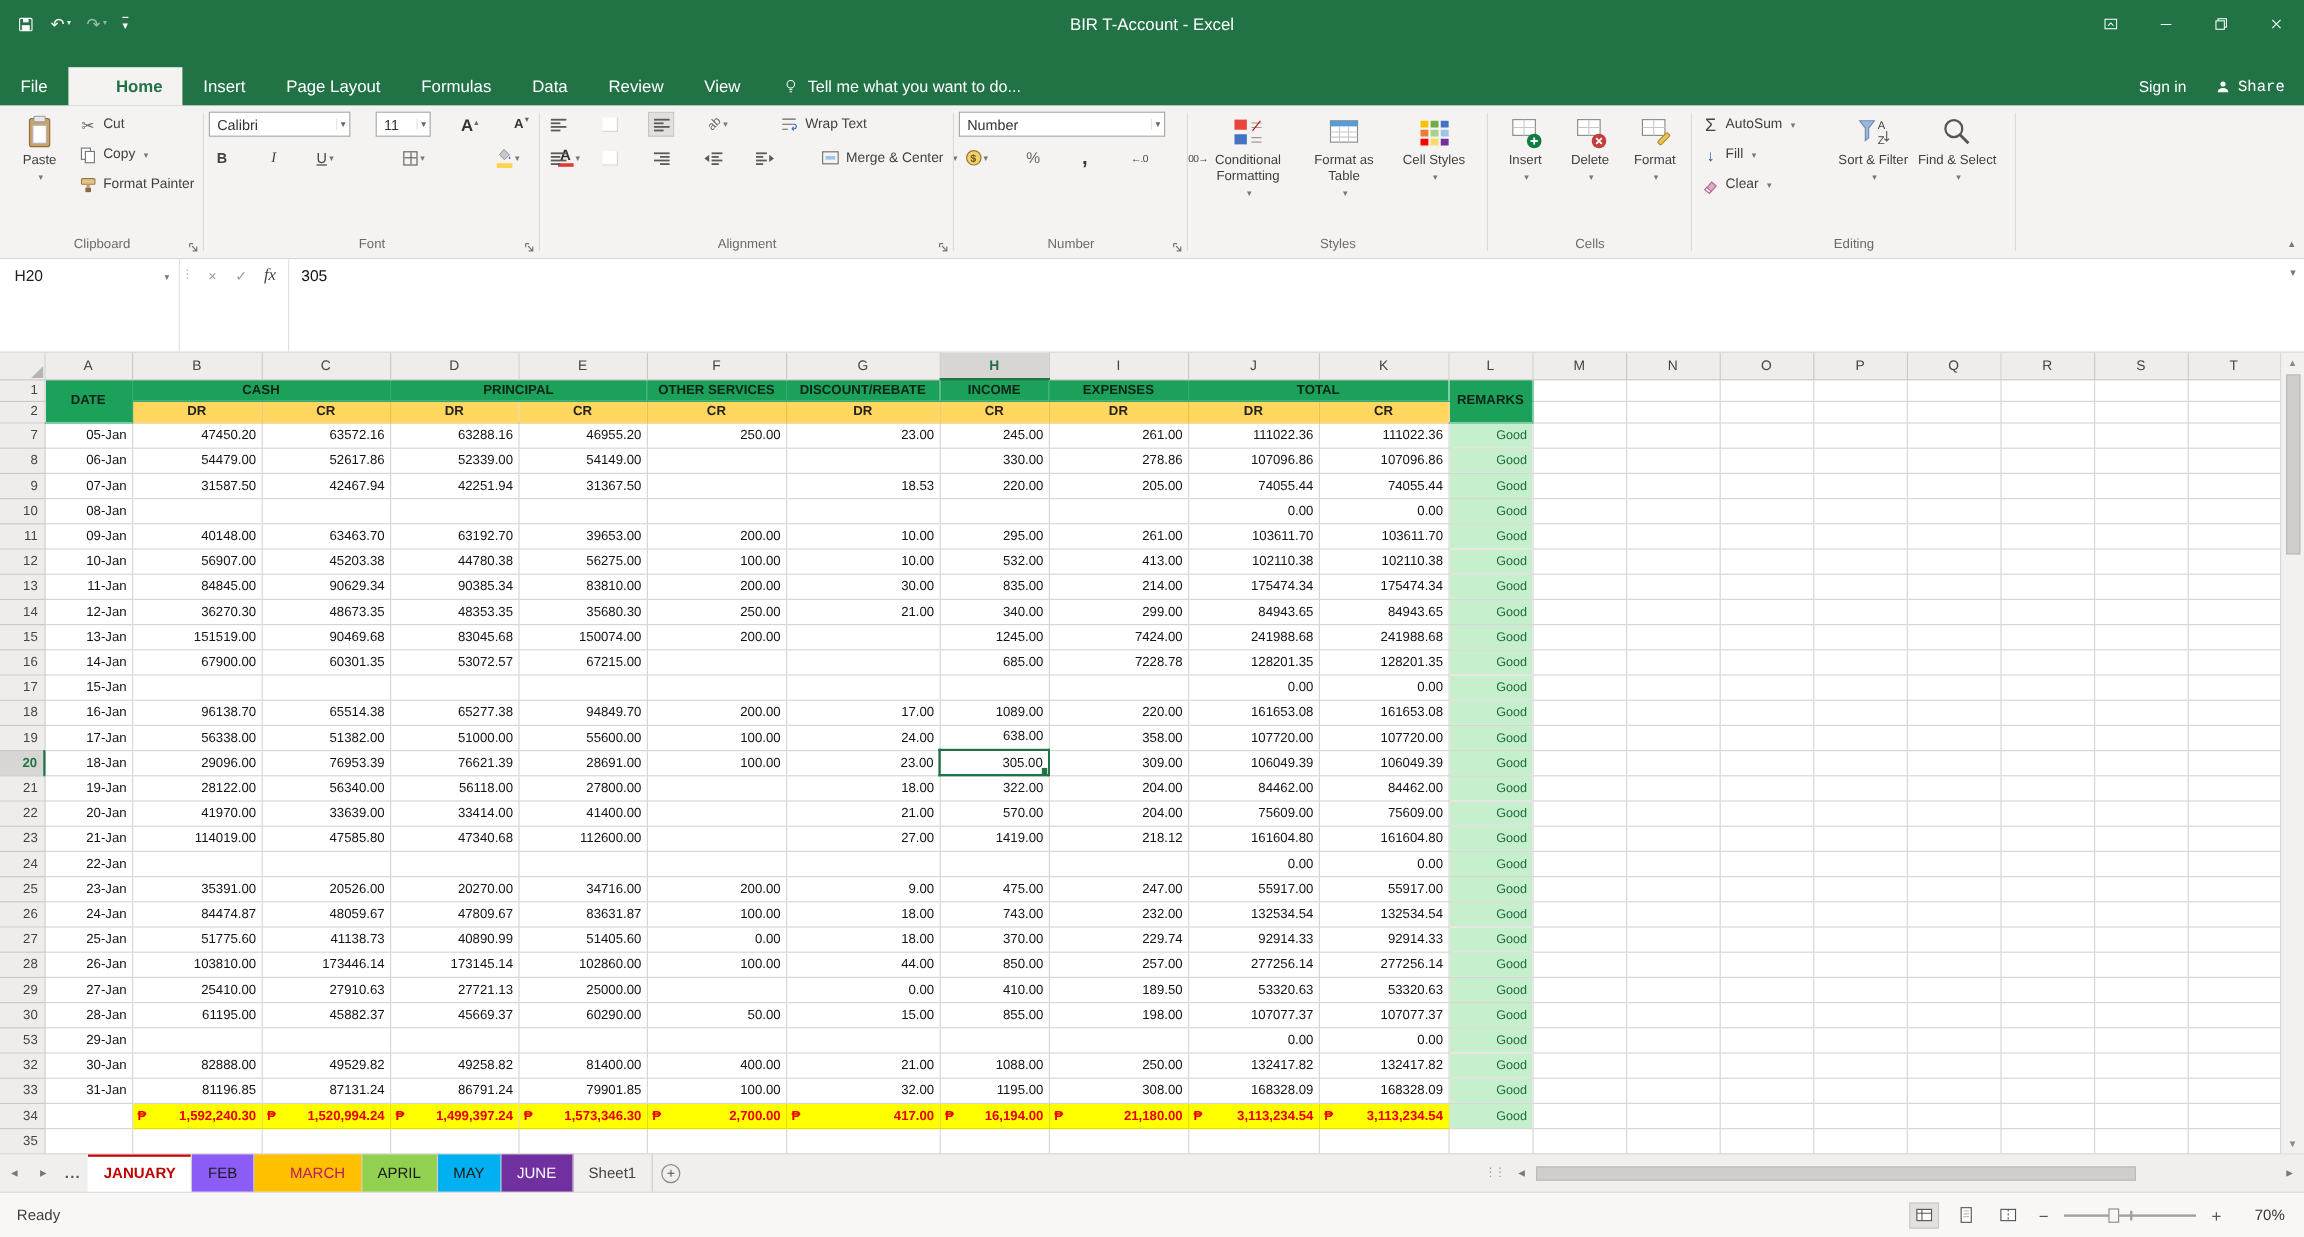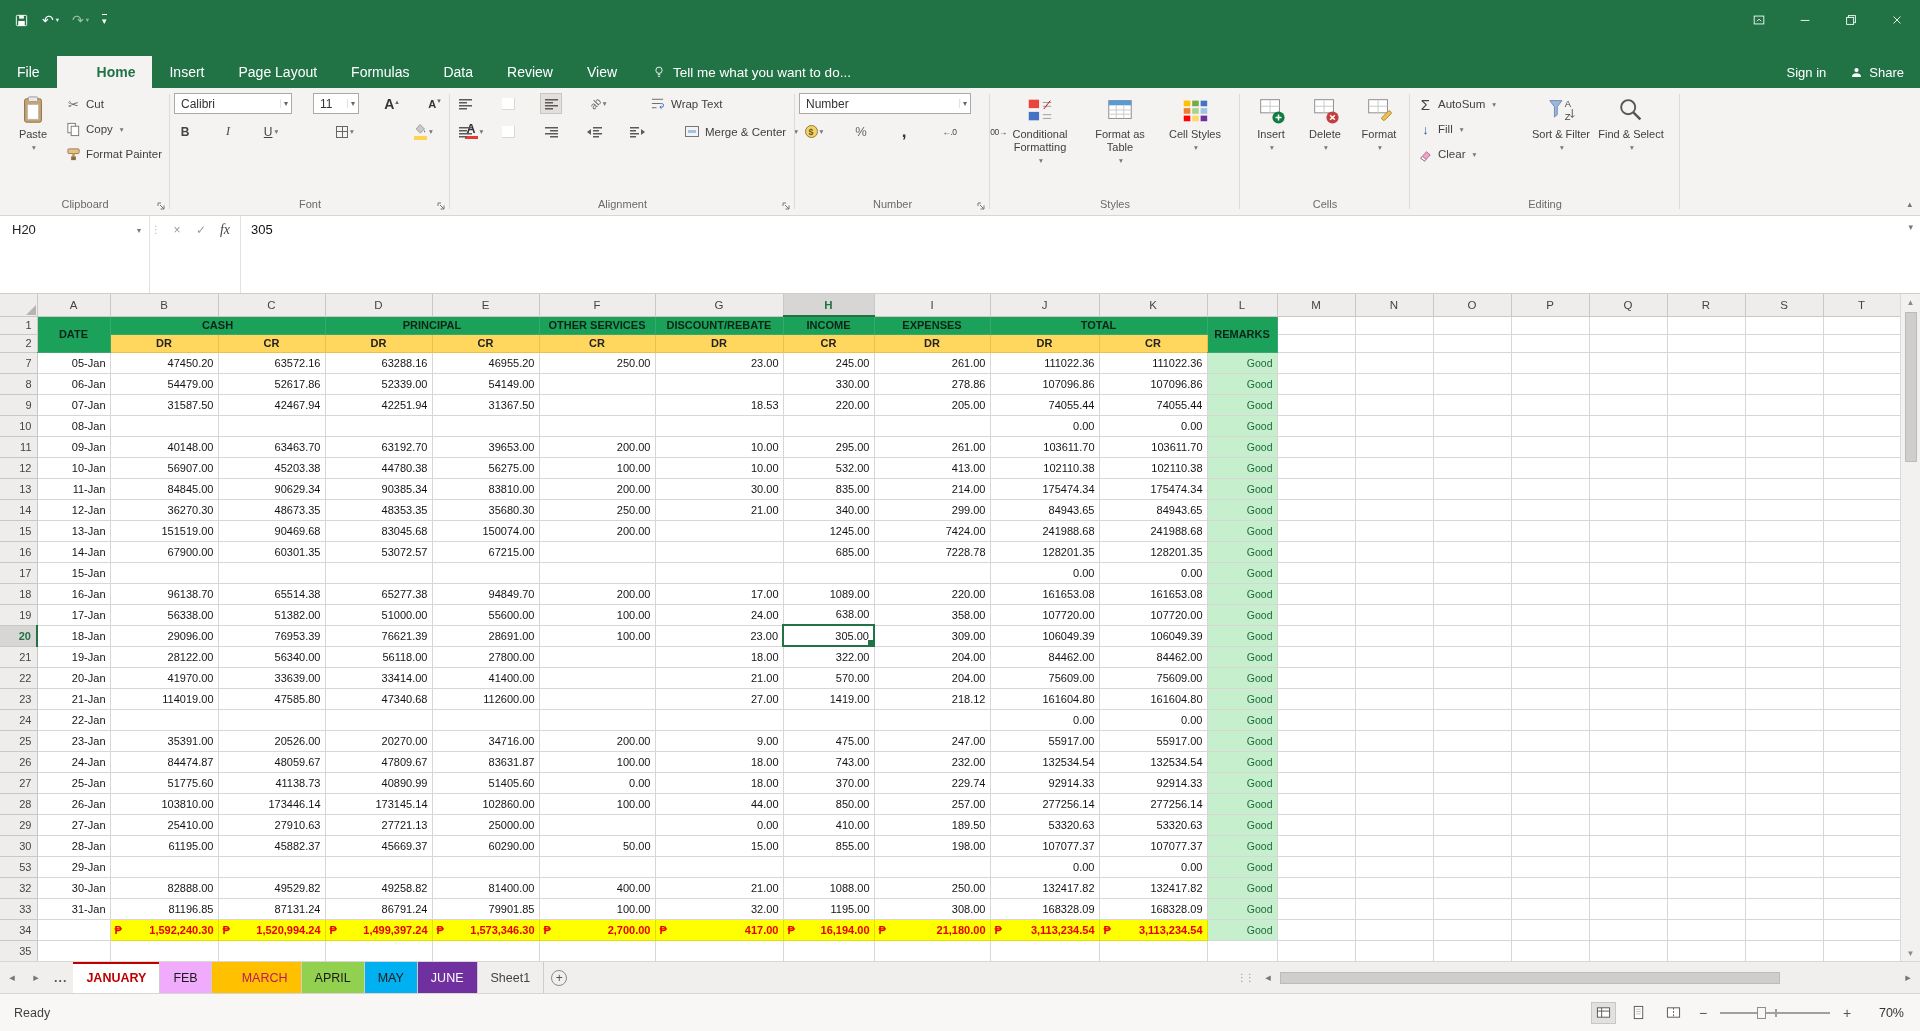--- a/index.html
+++ b/index.html
@@ -19,21 +19,21 @@
   .winbtn{width:46px;display:flex;align-items:center;justify-content:center;}
   .wic{width:14px;height:14px;}
 
   
   .menubar{height:48px;background:#217346;display:flex;align-items:flex-end;}
   .mtab{padding:0 17px;height:32px;line-height:32px;font-size:14px;color:#fff;white-space:nowrap;}
   .mtab.active{background:#f5f3f1;color:#217346;font-weight:600;padding-left:40px;}
   .tellme{display:flex;align-items:center;gap:7px;height:32px;padding:0 14px;font-size:13.5px;color:#fff;margin-left:4px;}
   .bulb{width:14px;height:14px;}
   .menu-right{margin-left:auto;display:flex;align-items:center;gap:24px;height:32px;padding-right:16px;font-size:13px;color:#fff;}
-  .sharebox{display:flex;align-items:center;gap:6px;}
+  .sharebox{display:flex;align-items:center;gap:6px;font-family:Liberation Mono, monospace;}
   .person{width:13px;height:13px;}
 
   
   .rib{height:128px;background:#f5f3f1;display:flex;position:relative;border-bottom:1px solid #d8d5d2;}
   .rgroup{position:relative;display:flex;flex-direction:column;padding-top:1px;flex:none;}
   .rgroup::after{content:"";position:absolute;right:0;top:6px;bottom:6px;width:1px;background:#dedad6;}
   .rbody{flex:1;display:flex;align-items:flex-start;padding:2px 4px 0;}
   .rbody.col{flex-direction:column;align-items:stretch;gap:3px;}
   .rlabel{height:19px;text-align:center;font-size:11px;color:#6a6a6a;position:relative;line-height:16px;}
   .launcher{position:absolute;right:4px;bottom:4px;width:10px;height:10px;}
@@ -155,20 +155,21 @@
         <rect x="2.5" y="2.5" width="11" height="11" rx="1" fill="none" stroke="#fff"></rect>
         <rect x="5.5" y="2.5" width="5" height="3.5" fill="#fff"></rect>
         <rect x="4.5" y="8.5" width="7" height="5" fill="#fff"></rect>
       </svg>
     <span class="qbtn">↶<span class="qdd">▾</span></span>
     <span class="qbtn dim">↷<span class="qdd">▾</span></span>
     <span class="qbtn">
         <span class="qcust">▾</span>
       </span>
   </div>
+  <div class="title">BIR T-Account - Excel</div>
   <div class="winbtns">
     <span class="winbtn">
         <svg class="wic" viewBox="0 0 16 16">
           <rect x="2.5" y="3.5" width="11" height="9" fill="none" stroke="#fff"></rect>
           <path d="M5.5 9.5 L8 7 L10.5 9.5" fill="none" stroke="#fff"></path>
         </svg>
       </span>
     <span class="winbtn">
         <svg class="wic" viewBox="0 0 16 16">
           <path d="M3 8.5 h10" stroke="#fff"></path>
@@ -1308,21 +1309,21 @@
     <span class="sarrow bottom">▼</span>
   </div>
 </div>
 
 <div class="tabbar">
   <span class="tnavbtn">◂</span>
   <span class="tnavbtn">▸</span>
   <span class="tell">...</span>
   <div id="sheet-tabs" class="stabs">
       <div class="stab active" style="color: rgb(192, 0, 0); box-shadow: rgb(192, 0, 0) 0px 2px 0px inset;">JANUARY</div>
-      <div class="stab" style="background: #f0abfc; color: rgb(26, 26, 26);">FEB</div>
+      <div class="stab" style="background: #8b5cf6; color: rgb(26, 26, 26);">FEB</div>
       <div class="stab" style="background: rgb(255, 192, 0); color: #be185d; padding-left: 30px;">MARCH</div>
       <div class="stab" style="background: rgb(146, 208, 80); color: rgb(26, 26, 26);">APRIL</div>
       <div class="stab" style="background: rgb(0, 176, 240); color: rgb(26, 26, 26);">MAY</div>
       <div class="stab" style="background: rgb(112, 48, 160); color: rgb(255, 255, 255);">JUNE</div>
       <div class="stab">Sheet1</div>
     </div>
   <span class="addsheet">
       <span class="plus">+</span>
     </span>
   <div class="hscroll">

